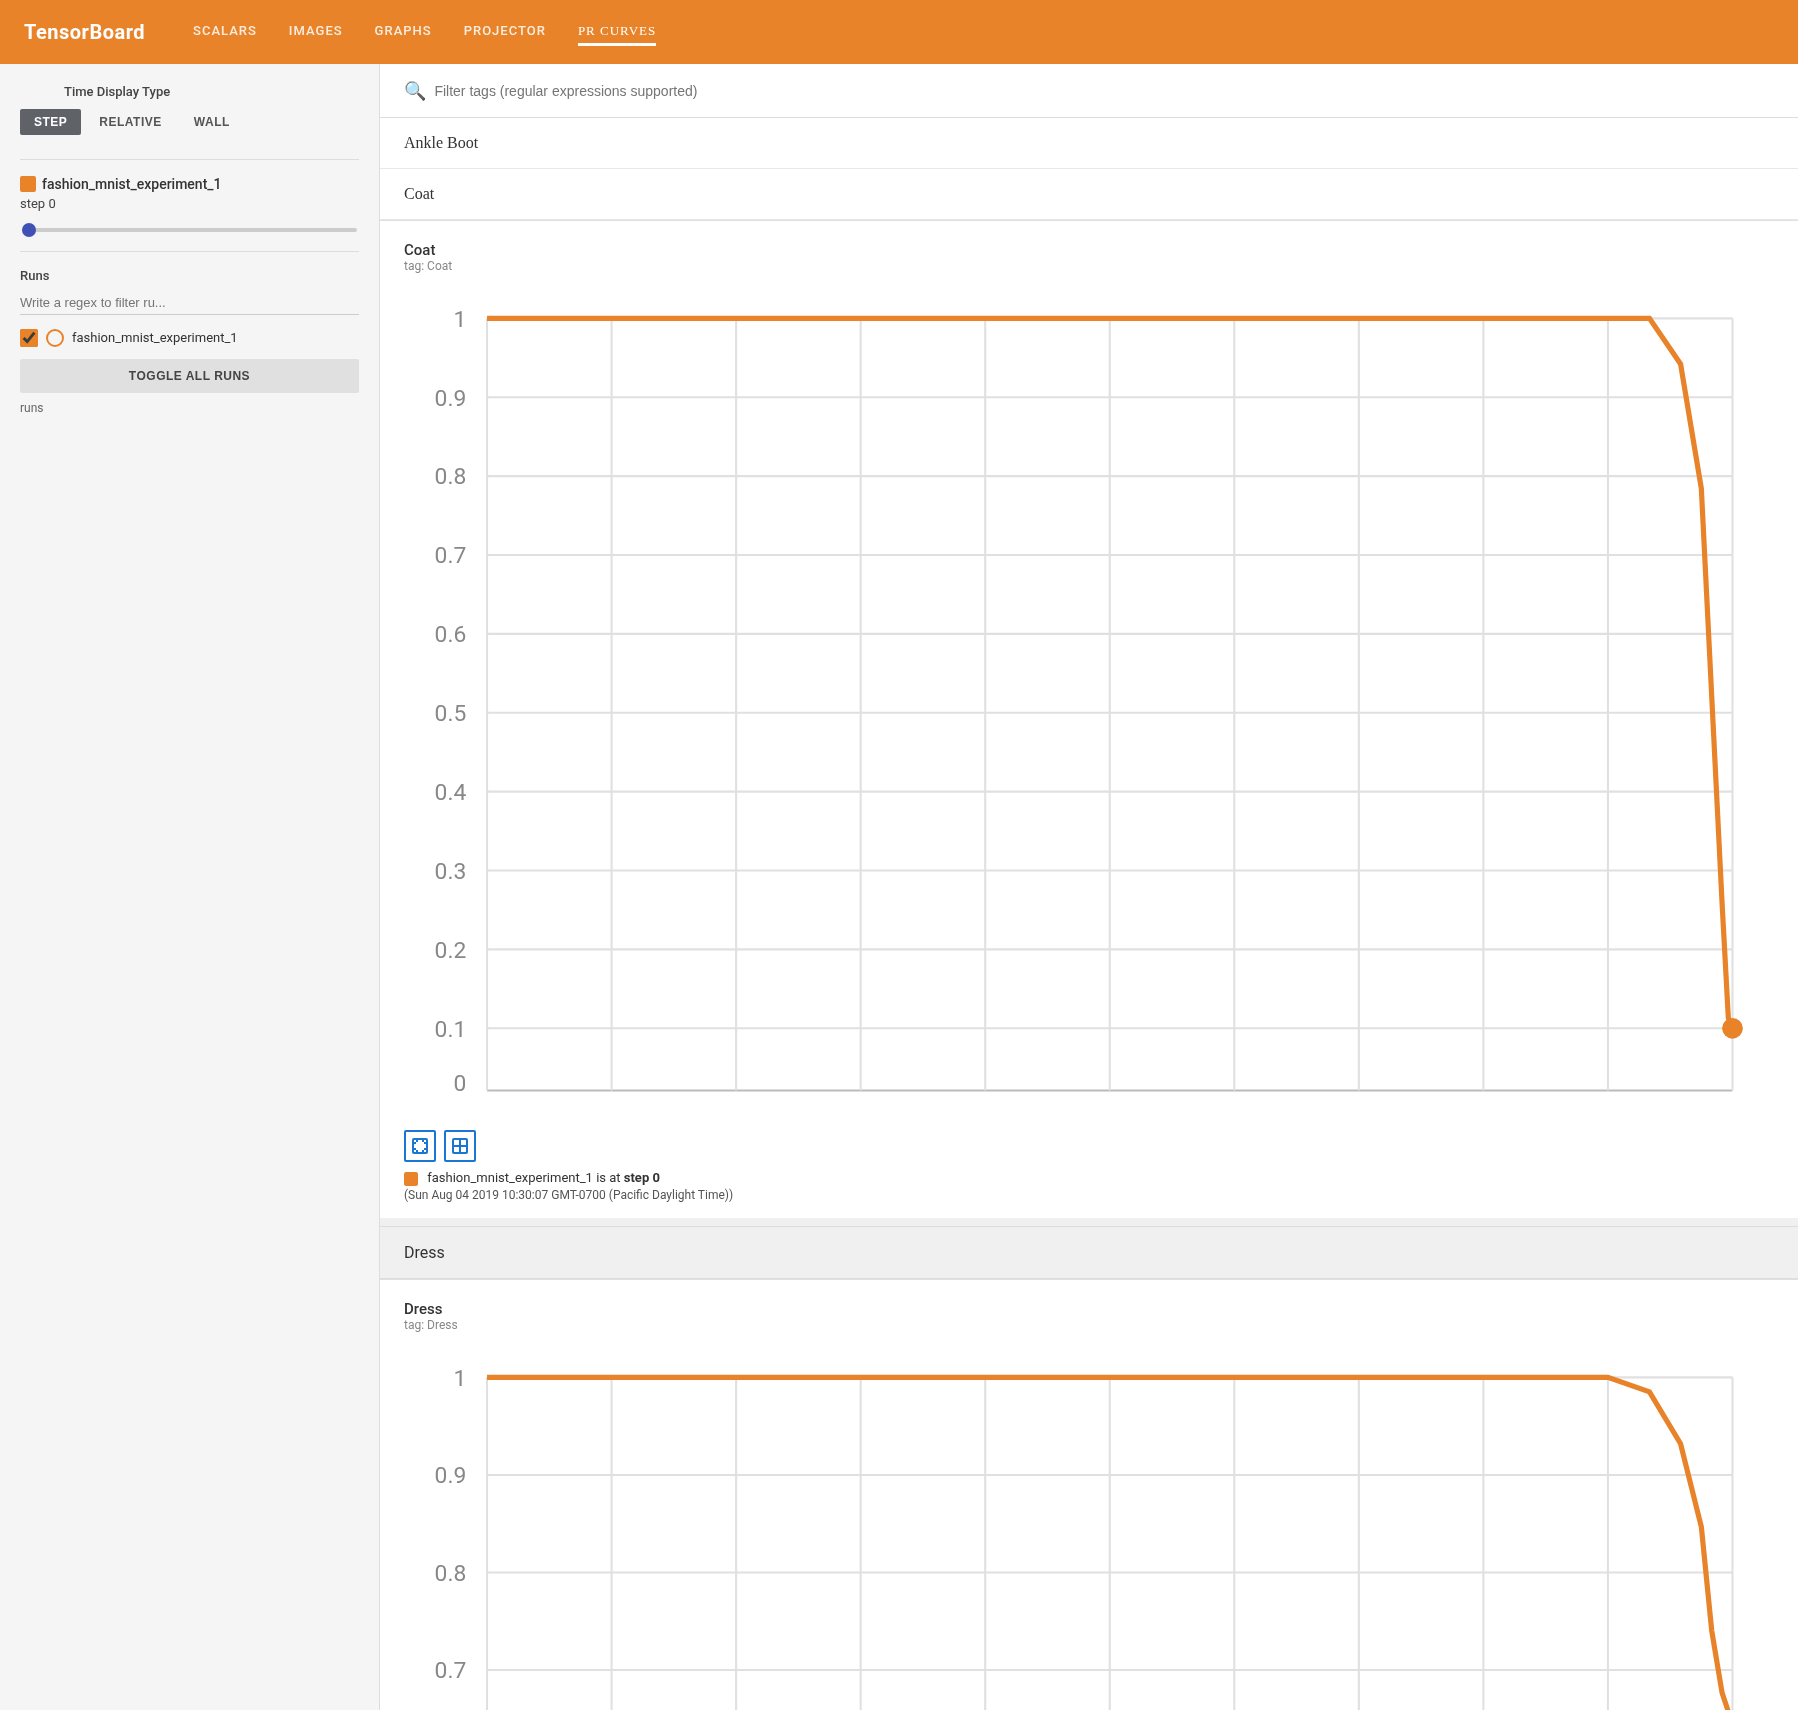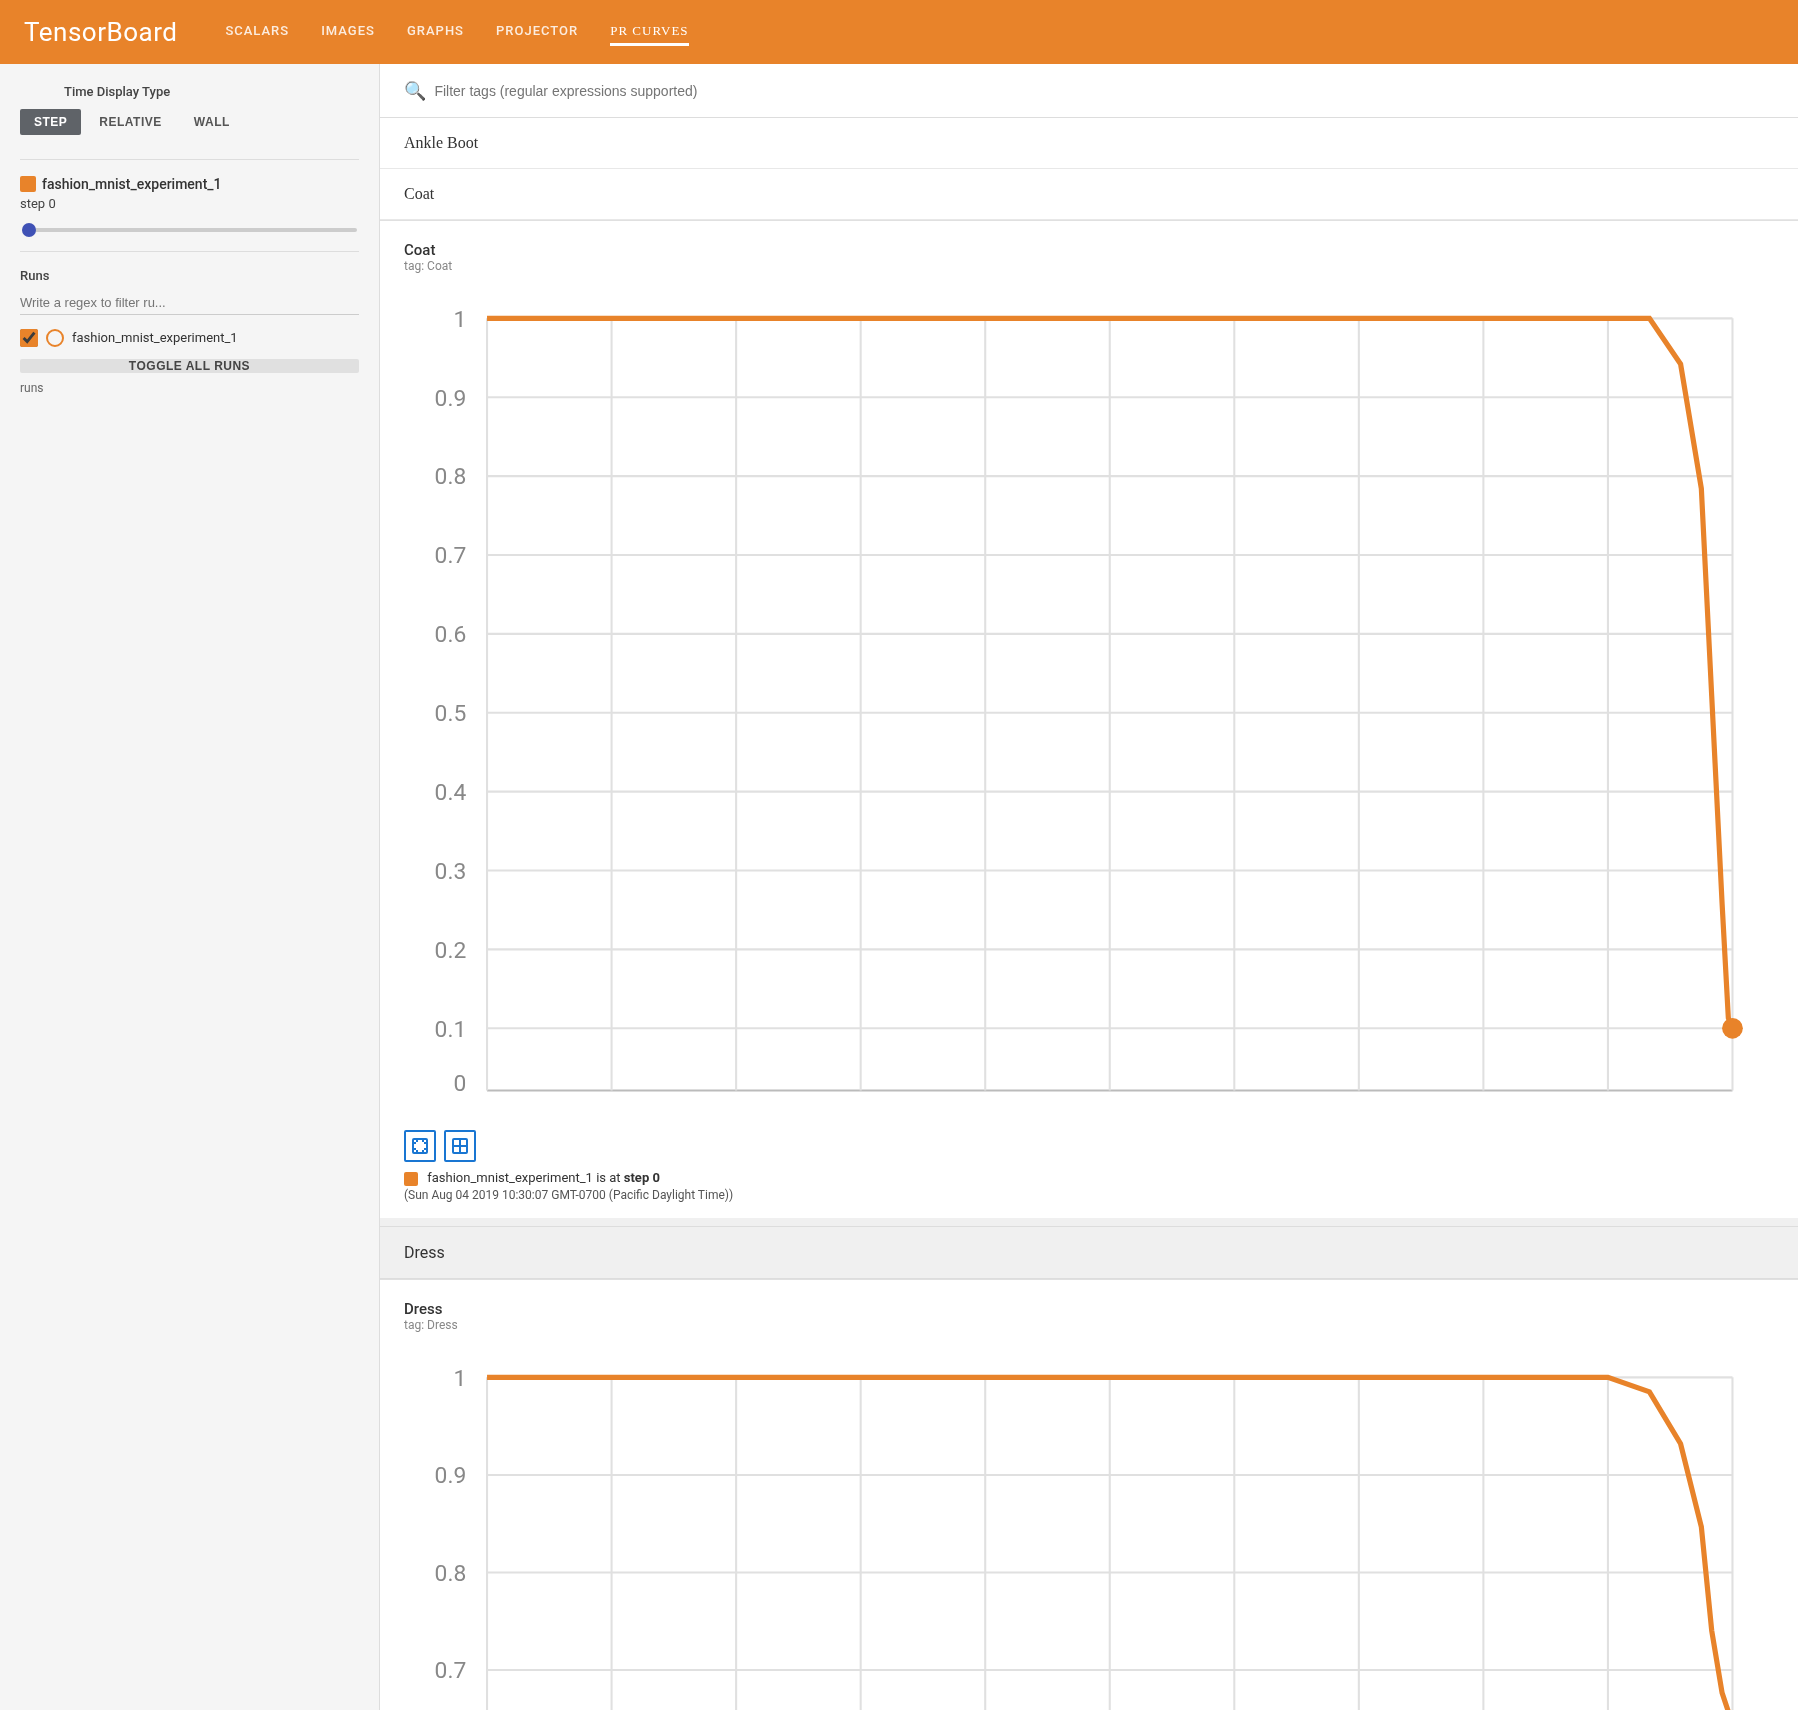--- a/index.html
+++ b/index.html
@@ -9,22 +9,22 @@
     .header {
       background: #E8832A;
       display: flex;
       align-items: center;
       height: 64px;
       padding: 0 24px;
       gap: 32px;
     }
     .header-logo {
       color: white;
-      font-size: 26px;
-      font-weight: normal;
+      font-size: 20px;
+      font-weight: bold;
       letter-spacing: 0.5px;
       margin-right: 16px;
     }
     .header-nav {
       display: flex;
       gap: 32px;
       flex: 1;
     }
     .nav-item {
       color: rgba(255,255,255,0.85);
@@ -153,21 +153,21 @@
     }
     .run-item-name {
       font-size: 13px;
       color: #333;
       line-height: 1.4;
     }
 
     .toggle-btn {
       background: #e0e0e0;
       border: none;
-      padding: 0 16px;
+      padding: 10px 16px;
       font-size: 12px;
       font-weight: 600;
       letter-spacing: 0.5px;
       text-transform: uppercase;
       color: #444;
       cursor: pointer;
       border-radius: 2px;
       margin-top: 4px;
       width: 100%;
     }

